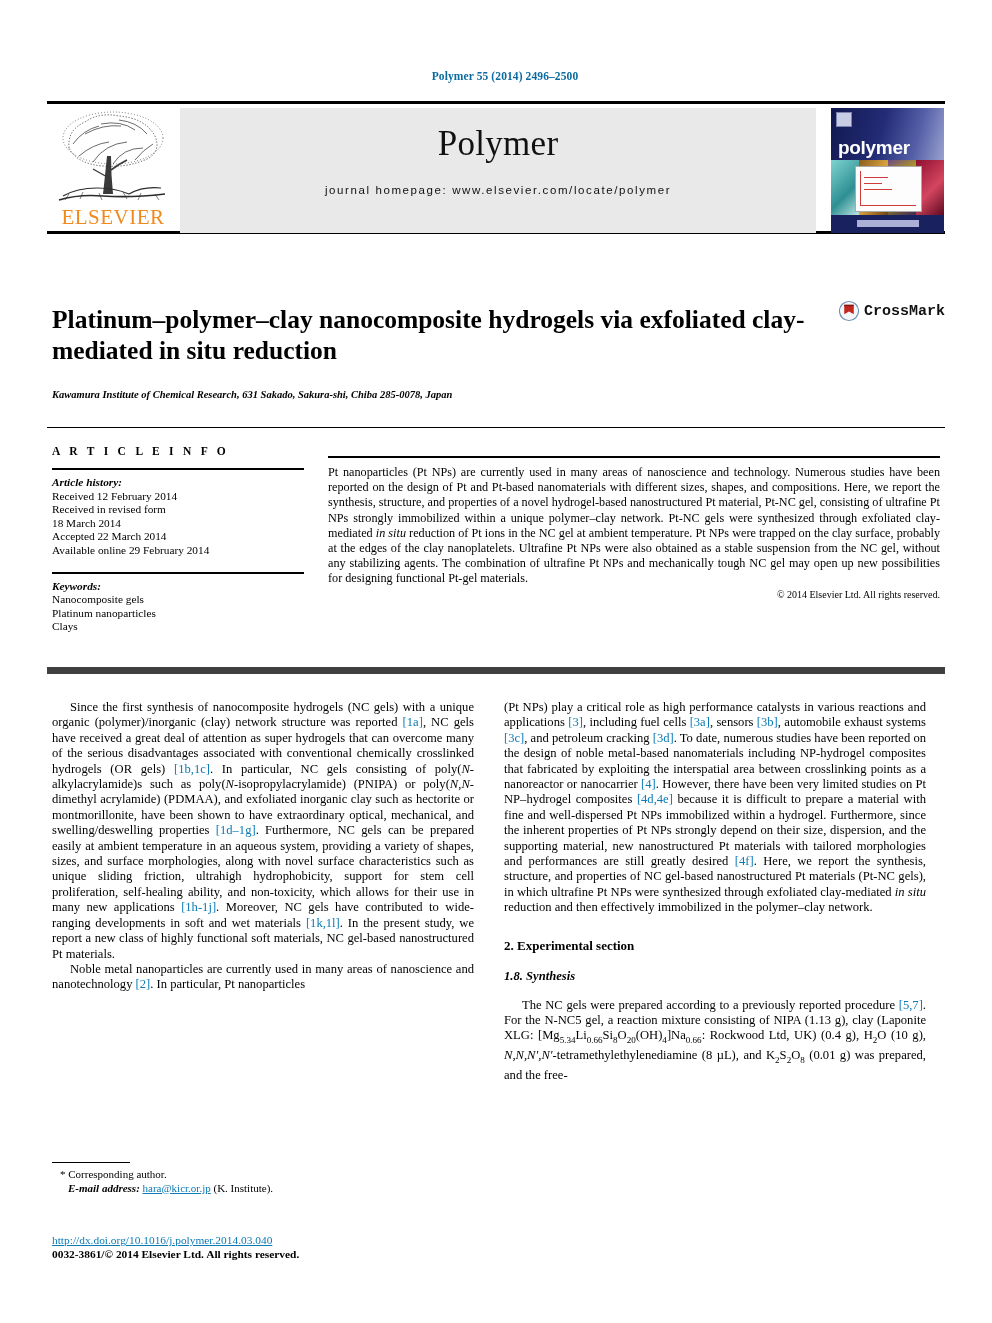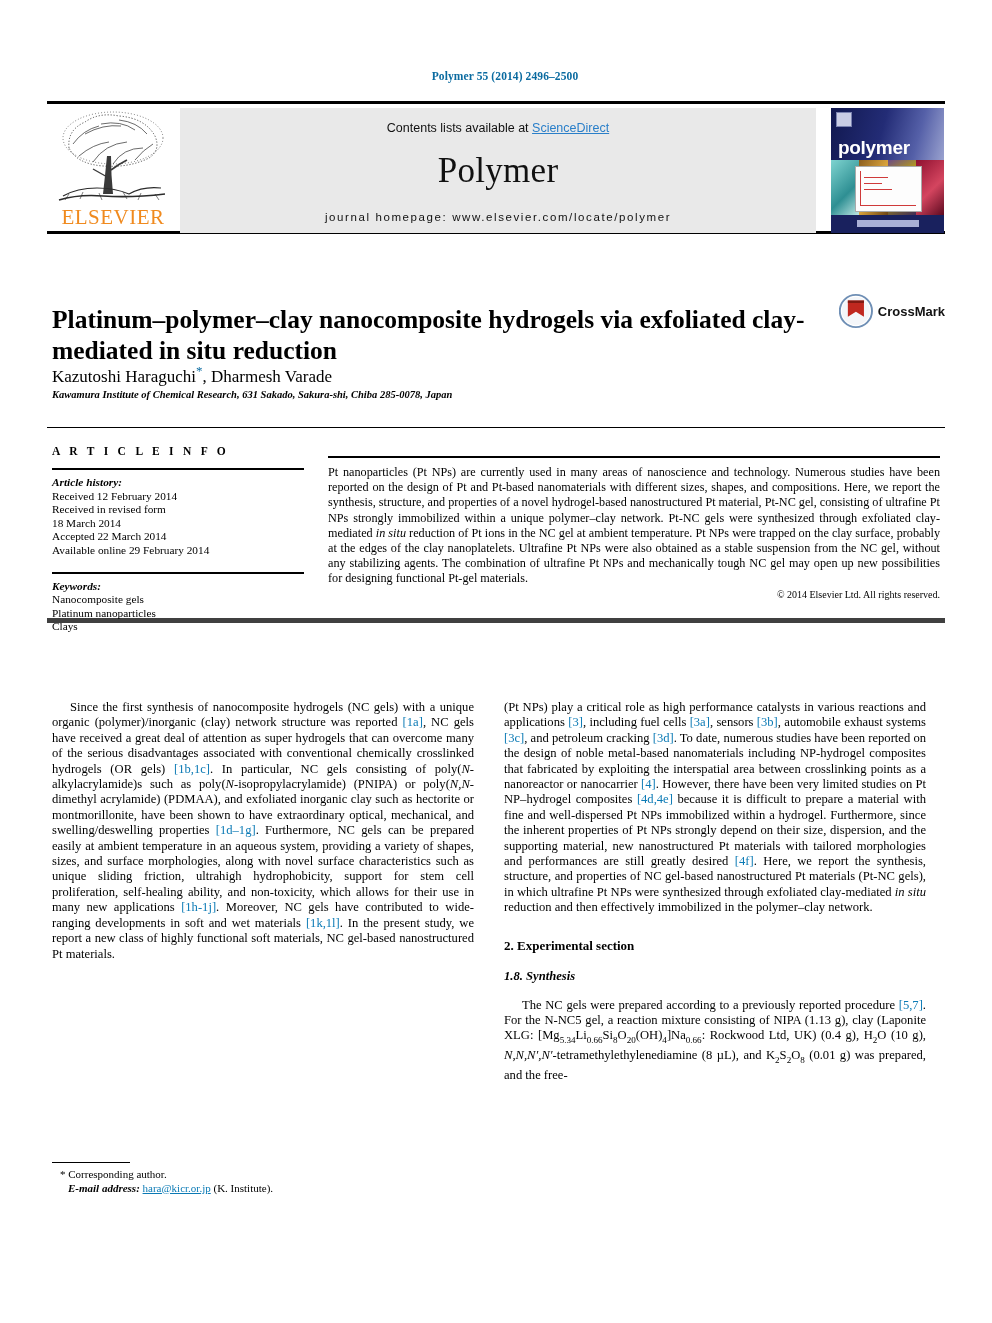--- a/index.html
+++ b/index.html
@@ -204,35 +204,35 @@
     position: absolute;
     right: 47px;
     top: 288px;
     width: 106px;
     height: 46px;
     display: flex;
     align-items: center;
     gap: 5px;
   }
   .crossmark-label {
-    font-family: Liberation Sans, sans-serif;
-    font-size: 13px;
+    font-family: Liberation Mono, monospace;
+    font-size: 15px;
     font-weight: bold;
     color: #111;
   }
 
   
   .info-abstract {
     position: absolute;
     left: 47px;
     top: 427px;
     width: 898px;
     border-top: 1px solid #000;
-    border-bottom: 5px solid #404040;
-    height: 196px;
+    border-bottom: 7px solid #404040;
+    height: 247px;
     box-sizing: border-box;
   }
   .col-info {
     position: absolute;
     left: 5px;
     top: 17px;
     width: 252px;
   }
   .col-abstract {
     position: absolute;
@@ -381,23 +381,20 @@
               <path d="M74 84 l4 7"></path>
                 <path d="M92 85 l-3 7"></path>
                 <path d="M106 86 l4 6"></path>
             </g>
           </g>
         </svg>
         <div class="elsevier-word">ELSEVIER</div>
       </div>
 
       <div class="grey-band">
-        <div class="contents-line">
-          <span>Contents lists available at </span><a class="sd-link" href="#">ScienceDirect</a>
-        </div>
         <div class="journal-name">Polymer</div>
         <div class="homepage-line">journal homepage: www.elsevier.com/locate/polymer</div>
       </div>
 
       <div class="cover">
         <div class="cover-top">
           <div class="cover-badge"></div>
           <div class="cover-title">polymer</div>
         </div>
         <div class="cover-mosaic">
@@ -416,23 +413,20 @@
         <div class="cover-footer">
           <div class="fbar"></div>
         </div>
       </div>
 
     </div>
   </div>
 
   <h1 class="title">Platinum–polymer–clay nanocomposite hydrogels via exfoliated clay-mediated in situ reduction</h1>
 
-  <div class="authors">
-    <span>Kazutoshi Haraguchi</span><span class="star">*</span><span>, Dharmesh Varade</span>
-  </div>
   <div class="affiliation">Kawamura Institute of Chemical Research, 631 Sakado, Sakura-shi, Chiba 285-0078, Japan</div>
 
   <div class="crossmark">
     <svg width="42" height="42" viewBox="0 0 42 42">
       <circle cx="21" cy="21" r="20" fill="#ffffff" stroke="#6f8fb5" stroke-width="2.4"></circle>
       <circle cx="21" cy="21" r="17.5" fill="#f4f6f9"></circle>
       <path d="M11 8 h20 v20 l-10 -6 l-10 6 z" fill="#c0281f"></path>
       <path d="M11 8 h20 v3 h-20 z" fill="#7e1a12"></path>
     </svg>
     <span class="crossmark-label">CrossMark</span>
@@ -467,33 +461,38 @@
     </div>
 
   </div>
 
   <div class="body-cols">
 
     <div class="bcol left">
 
       <p class="para">Since the first synthesis of nanocomposite hydrogels (NC gels) with a unique organic (polymer)/inorganic (clay) network structure was reported <span class="ref">[1a]</span>, NC gels have received a great deal of attention as super hydrogels that can overcome many of the serious disadvantages associated with conventional chemically crosslinked hydrogels (OR gels) <span class="ref">[1b,1c]</span>. In particular, NC gels consisting of poly(<span class="it">N</span>-alkylacrylamide)s such as poly(<span class="it">N</span>-isopropylacrylamide) (PNIPA) or poly(<span class="it">N,N</span>-dimethyl acrylamide) (PDMAA), and exfoliated inorganic clay such as hectorite or montmorillonite, have been shown to have extraordinary optical, mechanical, and swelling/deswelling properties <span class="ref">[1d–1g]</span>. Furthermore, NC gels can be prepared easily at ambient temperature in an aqueous system, providing a variety of shapes, sizes, and surface morphologies, along with novel surface characteristics such as unique sliding friction, ultrahigh hydrophobicity, support for stem cell proliferation, self-healing ability, and non-toxicity, which allows for their use in many new applications <span class="ref">[1h-1j]</span>. Moreover, NC gels have contributed to wide-ranging developments in soft and wet materials <span class="ref">[1k,1l]</span>. In the present study, we report a new class of highly functional soft materials, NC gel-based nanostructured Pt materials.</p>
 
+      <p class="para">Noble metal nanoparticles are currently used in many areas of nanoscience and nanotechnology <span class="ref">[2]</span>. In particular, Pt nanoparticles</p>
     </div>
 
     <div class="bcol right">
       <p class="para" style="text-indent:0;">(Pt NPs) play a critical role as high performance catalysts in various reactions and applications <span class="ref">[3]</span>, including fuel cells <span class="ref">[3a]</span>, sensors <span class="ref">[3b]</span>, automobile exhaust systems <span class="ref">[3c]</span>, and petroleum cracking <span class="ref">[3d]</span>. To date, numerous studies have been reported on the design of noble metal-based nanomaterials including NP-hydrogel composites that fabricated by exploiting the interspatial area between crosslinking points as a nanoreactor or nanocarrier <span class="ref">[4]</span>. However, there have been very limited studies on Pt NP–hydrogel composites <span class="ref">[4d,4e]</span> because it is difficult to prepare a material with fine and well-dispersed Pt NPs immobilized within a hydrogel. Furthermore, since the inherent properties of Pt NPs strongly depend on their size, dispersion, and the supporting material, new nanostructured Pt materials with tailored morphologies and performances are still greatly desired <span class="ref">[4f]</span>. Here, we report the synthesis, structure, and properties of NC gel-based nanostructured Pt materials (Pt-NC gels), in which ultrafine Pt NPs were synthesized through exfoliated clay-mediated <span class="it">in situ</span> reduction and then effectively immobilized in the polymer–clay network.</p>
 
       <h2 class="h2 spaced">2. Experimental section</h2>
       <h3 class="h3">1.8. Synthesis</h3>
 
       <p class="para">The NC gels were prepared according to a previously reported procedure <span class="ref">[5,7]</span>. For the N-NC5 gel, a reaction mixture consisting of NIPA (1.13 g), clay (Laponite XLG: [Mg<sub>5.34</sub>Li<sub>0.66</sub>Si<sub>8</sub>O<sub>20</sub>(OH)<sub>4</sub>]Na<sub>0.66</sub>: Rockwood Ltd, UK) (0.4 g), H<sub>2</sub>O (10 g), <span class="it">N,N,N′,N′</span>-tetramethylethylenediamine (8 µL), and K<sub>2</sub>S<sub>2</sub>O<sub>8</sub> (0.01 g) was prepared, and the free-</p>
     </div>
 
   </div>
 
   <div class="footnote">
     <div class="footnote-rule"></div>
     <div class="fn-line">* Corresponding author.</div>
     <div class="fn-line2"><span class="it" style="font-weight:bold;margin-top:28px;">E-mail address:</span> <a class="link" href="#">hara@kicr.or.jp</a><span> (K. Institute).</span></div>
   </div>
 
+  <div class="doi-block">
+    <a class="doi" href="#">http://dx.doi.org/10.1016/j.polymer.2014.03.040</a>
+    <div class="issn">0032-3861/© 2014 Elsevier Ltd. All rights reserved.</div>
+  </div>
 
 </div>
 
 </body></html>

